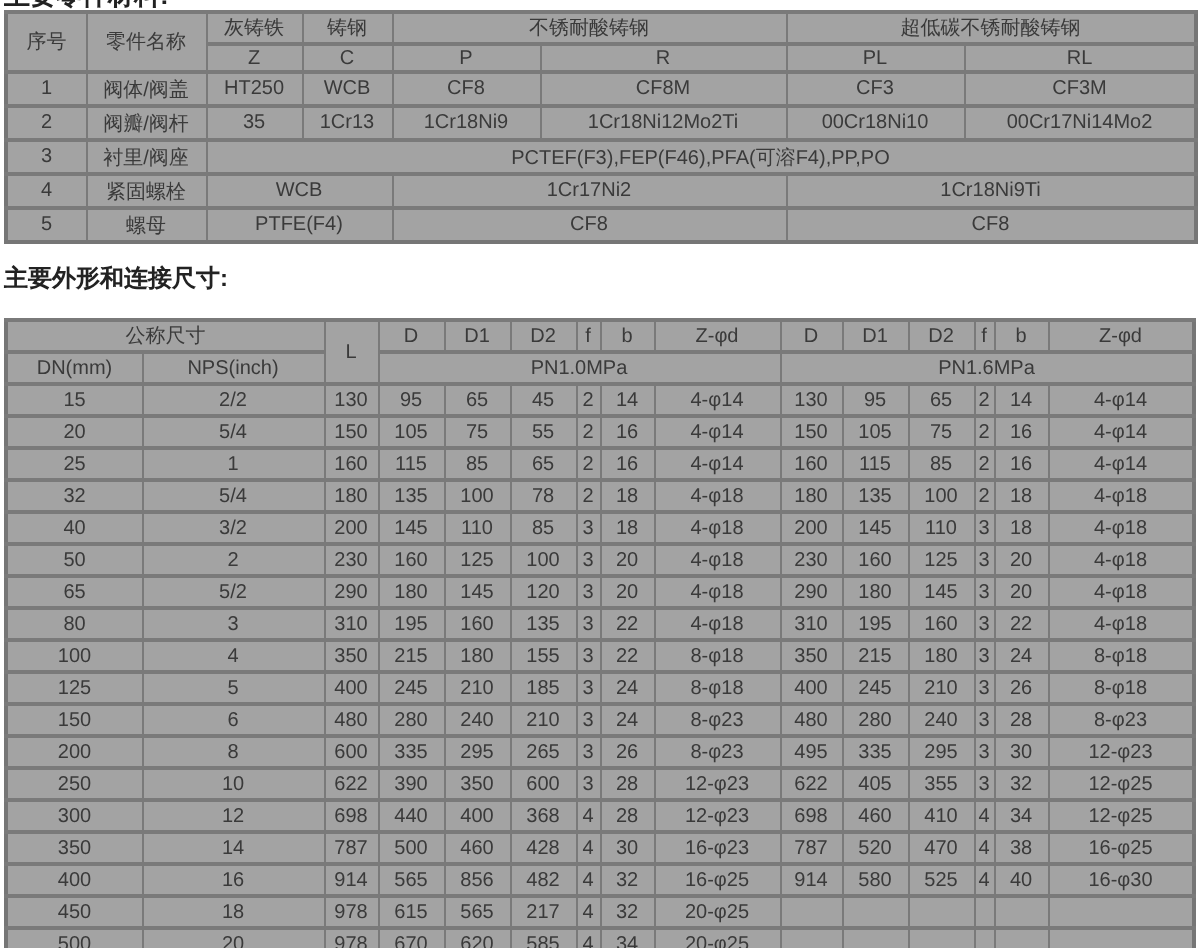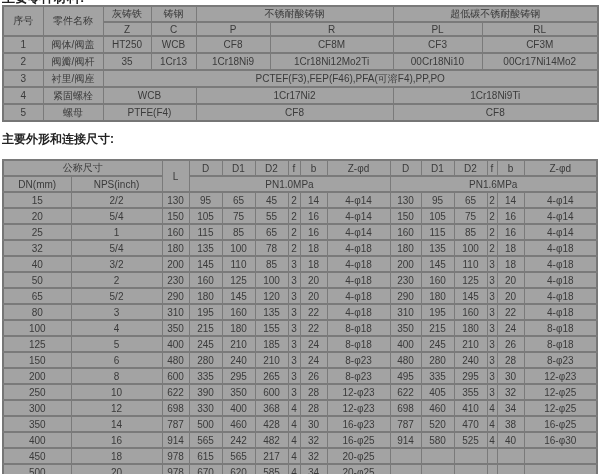--- a/index.html
+++ b/index.html
@@ -390,21 +390,21 @@
           <td>405</td>
           <td>355</td>
           <td>3</td>
           <td>32</td>
           <td>12-φ25</td>
         </tr>
         <tr>
           <td>300</td>
           <td>12</td>
           <td>698</td>
-          <td>330</td>
+          <td>440</td>
           <td>400</td>
           <td>368</td>
           <td>4</td>
           <td>28</td>
           <td>12-φ23</td>
           <td>698</td>
           <td>460</td>
           <td>410</td>
           <td>4</td>
           <td>34</td>
@@ -425,21 +425,21 @@
           <td>470</td>
           <td>4</td>
           <td>38</td>
           <td>16-φ25</td>
         </tr>
         <tr>
           <td>400</td>
           <td>16</td>
           <td>914</td>
           <td>565</td>
-          <td>242</td>
+          <td>856</td>
           <td>482</td>
           <td>4</td>
           <td>32</td>
           <td>16-φ25</td>
           <td>914</td>
           <td>580</td>
           <td>525</td>
           <td>4</td>
           <td>40</td>
           <td>16-φ30</td>

